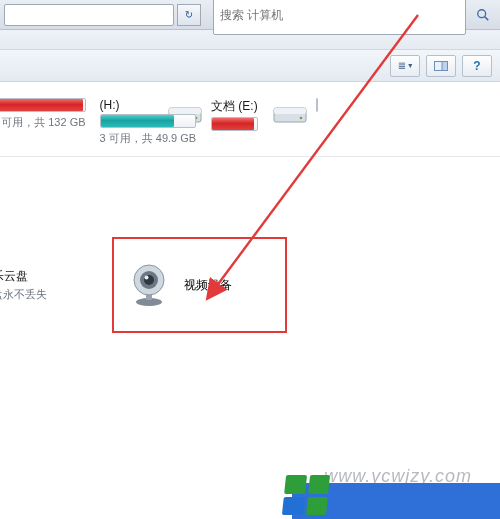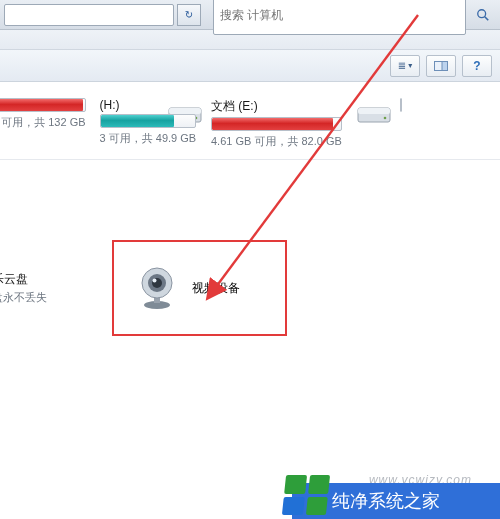--- a/index.html
+++ b/index.html
@@ -164,39 +164,39 @@
     }
     .cloud-title { font-size: 12px; color: #1a1a1a; }
     .cloud-sub { font-size: 11px; color: #6d7681; margin-top: 2px; }
     .video-device {
       border: 2px solid #e23a3a;
       width: 175px;
       height: 96px;
       display: flex;
       align-items: center;
       gap: 12px;
-      padding-left: 20px;
+      padding-left: 12px;
     }
     .webcam-icon { width: 46px; height: 46px; }
     .device-label { font-size: 12px; color: #000; }
 
     
     .arrow-svg {
       position: absolute;
       top: 0; left: 0;
       pointer-events: none;
     }
 
     
     .watermark {
       position: absolute;
       bottom: 32px;
       right: 28px;
       color: rgba(120,128,138,0.55);
-      font-size: 12px;
+      font-size: 18px;
       letter-spacing: 1px;
       font-style: italic;
     }
     .footer-brand {
       position: absolute;
       bottom: 0;
       right: 0;
       background: #2f6fd8;
       color: #fff;
       font-size: 18px;
@@ -293,21 +293,20 @@
               <rect x="2" y="10" width="32" height="14" rx="2" fill="#d9dfe6" stroke="#9aa4af"></rect>
               <rect x="2" y="10" width="32" height="6" rx="2" fill="#eef2f6"></rect>
               <circle cx="29" cy="20" r="1.3" fill="#6fa04c"></circle>
             </svg>
         </div>
         <div class="drive-body">
           <div class="drive-title">文档 (E:)</div>
           <div class="usage-bar">
             <div class="usage-fill fill-red" style="width:94%"></div>
           </div>
-          <div class="drive-sub">4.61 GB 可用，共 82.0 GB</div>
         </div>
       </div>
 
       <div class="drive">
         <div class="drive-icon">
           <svg viewBox="0 0 36 30">
               <rect x="2" y="10" width="32" height="14" rx="2" fill="#d9dfe6" stroke="#9aa4af"></rect>
               <rect x="2" y="10" width="32" height="6" rx="2" fill="#eef2f6"></rect>
               <circle cx="29" cy="20" r="1.3" fill="#6fa04c"></circle>
             </svg>
@@ -355,14 +354,13 @@
 
 <div class="watermark">www.ycwjzy.com</div>
 
 <div class="footer-brand">
   <div class="footer-logo">
     <span class="fl1"></span>
       <span class="fl2"></span>
       <span class="fl3"></span>
       <span class="fl4"></span>
   </div>
-  <span>纯净系统之家</span>
 </div>
 
 </body></html>

